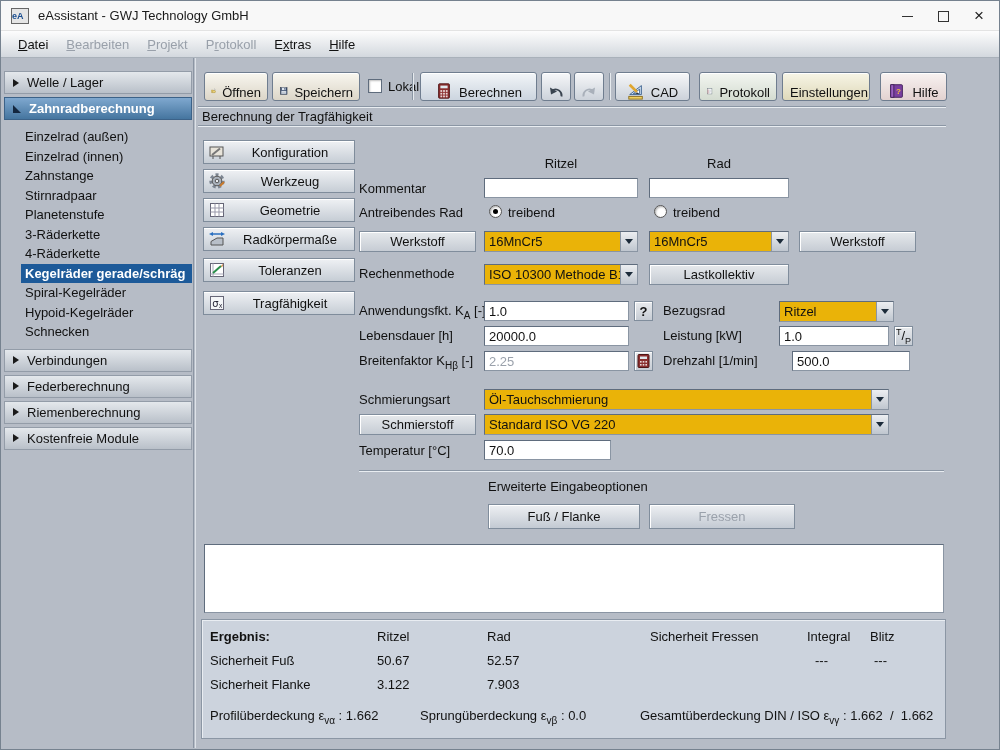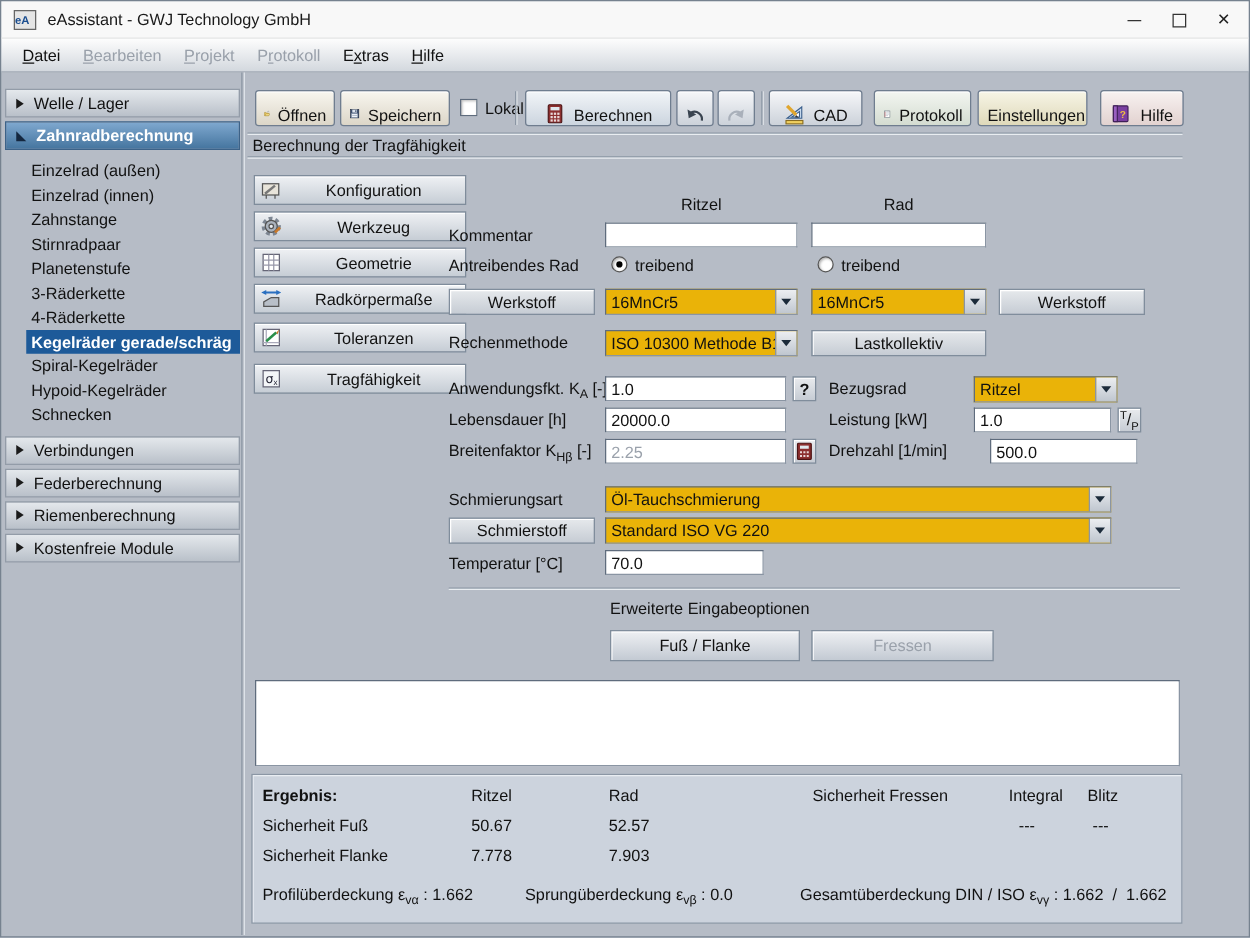--- a/index.html
+++ b/index.html
@@ -45,21 +45,21 @@
   .t-yellow{background:linear-gradient(#f7f5e6,#dfd9ba);}
   .t-pink{background:linear-gradient(#f8f2f1,#e2d2d0);}
   .vsep{position:absolute;top:72px;height:27px;width:2px;border-left:1px solid #8b96a4;border-right:1px solid #e6eaee;}
   .checkbox{position:absolute;left:367px;top:78px;width:14px;height:14px;background:#fff;border:1px solid #5f6c7d;
     box-shadow:inset 1px 1px 2px rgba(0,0,0,.25);}
   .cblabel{position:absolute;left:387px;top:78px;}
   
   .hline{position:absolute;height:2px;border-top:1px solid #8b96a4;border-bottom:1px solid #e9edf1;}
   .sectitle{position:absolute;left:201px;top:108px;}
   
-  .navbtn{position:absolute;left:202px;width:170px;height:24px;border:1px solid #7f8c9b;
+  .navbtn{position:absolute;left:202px;width:152px;height:24px;border:1px solid #7f8c9b;
     background:linear-gradient(#eff1f4,#c6cdd5);box-shadow:inset 0 1px 0 #fff;
     display:flex;align-items:center;padding-left:4px;}
   .navbtn .lbl{flex:1;text-align:center;}
   
   .flabel{position:absolute;left:358px;white-space:nowrap;}
   .rlabel2{position:absolute;left:662px;white-space:nowrap;}
   sub{font-size:10px;}
   .colhead{position:absolute;text-align:center;}
   .txt{position:absolute;height:20px;border:1px solid #8a95a3;border-top-color:#5f6c7d;border-left-color:#5f6c7d;
     background:#fff;font:13px "Liberation Sans",sans-serif;padding:0 4px;color:#111;}
@@ -422,21 +422,21 @@
     <span class="abs" style="left:605px;top:9px;">Integral</span>
     <span class="abs" style="left:668px;top:9px;">Blitz</span>
 
     <span class="abs" style="left:8px;top:33px;">Sicherheit Fuß</span>
     <span class="abs" style="left:175px;top:33px;">50.67</span>
     <span class="abs" style="left:285px;top:33px;">52.57</span>
     <span class="abs" style="left:613px;top:33px;">---</span>
     <span class="abs" style="left:672px;top:33px;">---</span>
 
     <span class="abs" style="left:8px;top:57px;">Sicherheit Flanke</span>
-    <span class="abs" style="left:175px;top:57px;">7.778</span>
+    <span class="abs" style="left:175px;top:57px;">3.122</span>
     <span class="abs" style="left:285px;top:57px;">7.903</span>
 
     <span class="abs" style="left:8px;top:88px;">
       <span>Profilüberdeckung ε</span><sub>vα</sub>
       <span>:</span>
       <span class="ov-val">1.662</span>
     </span>
     <span class="abs" style="left:218px;top:88px;">
       <span>Sprungüberdeckung ε</span><sub>vβ</sub>
       <span>:</span>

